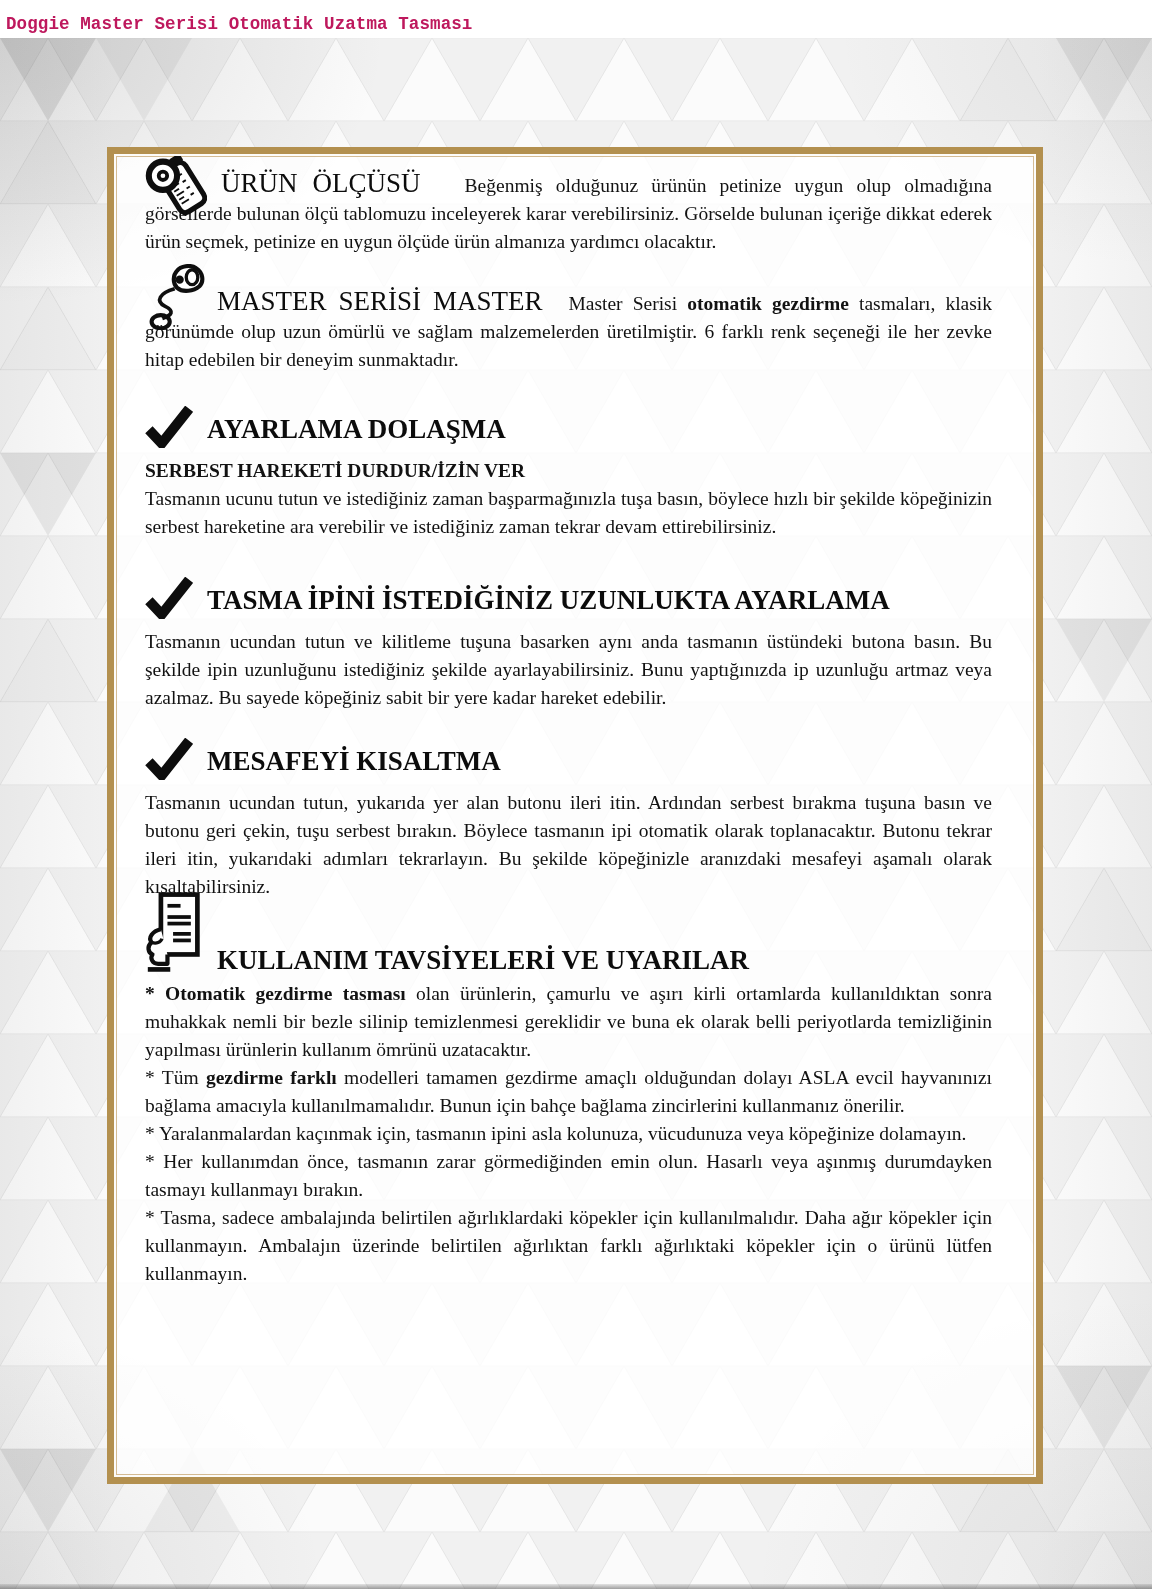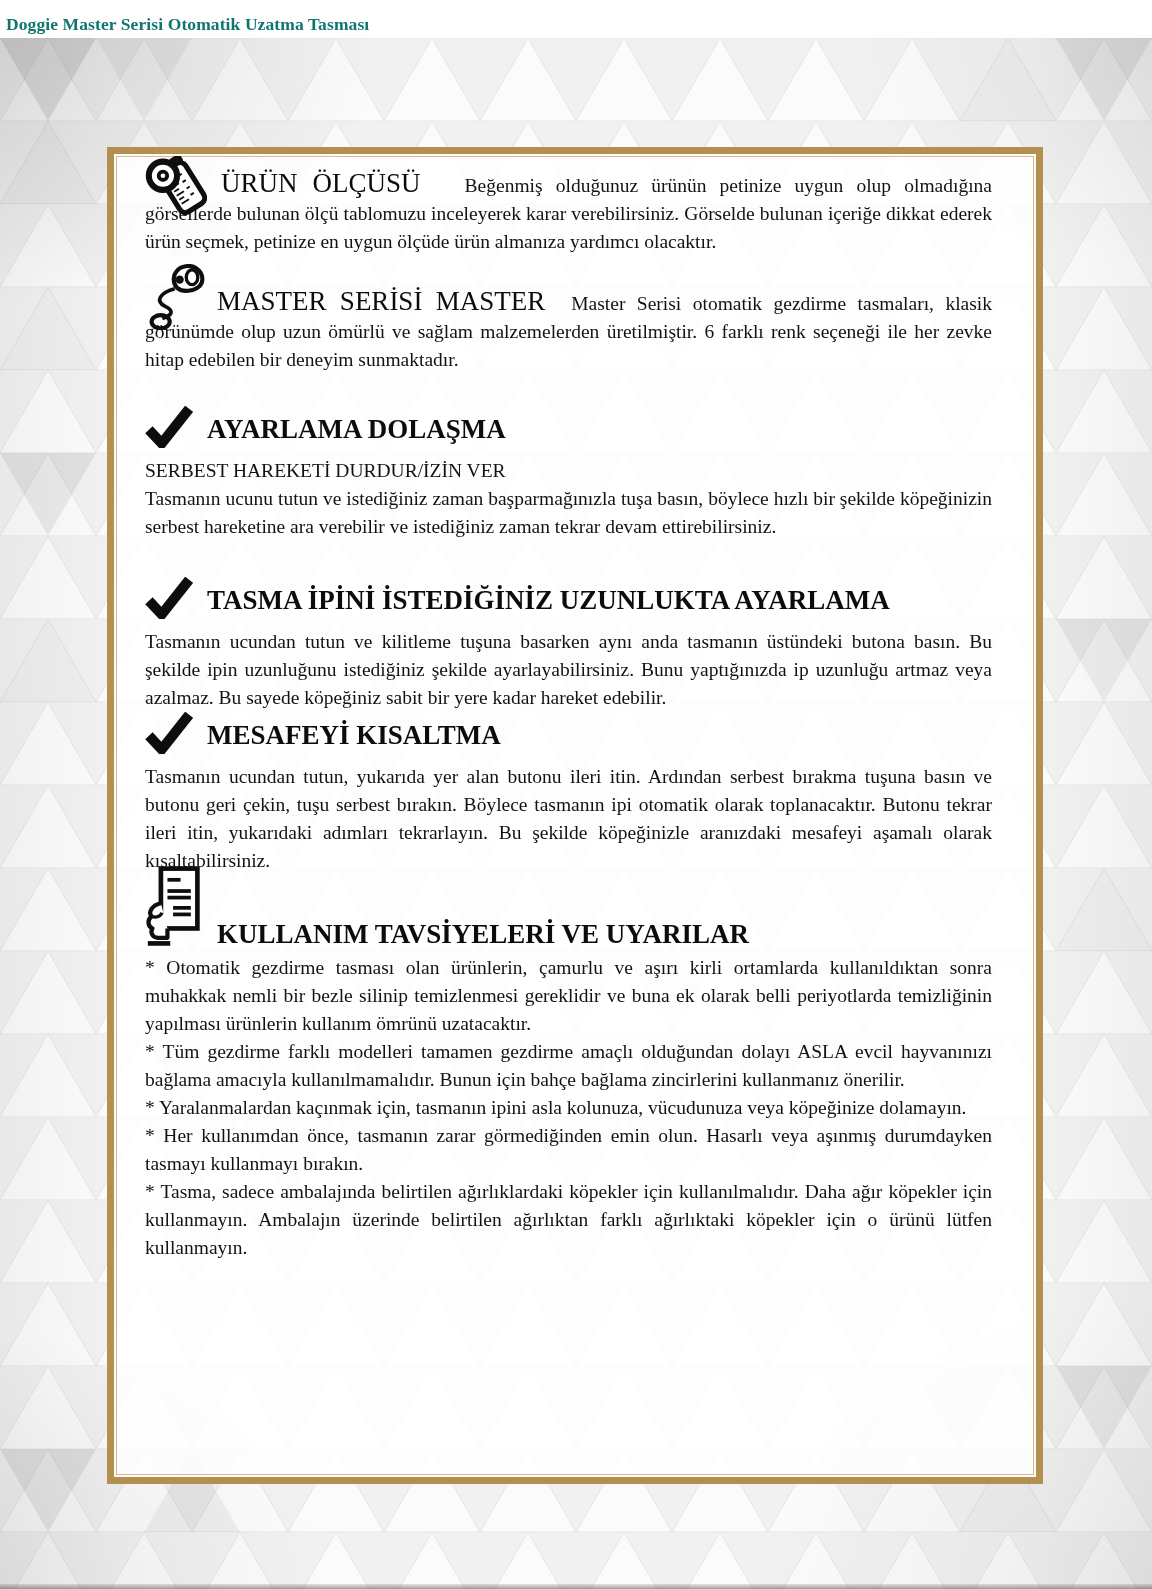--- a/index.html
+++ b/index.html
@@ -2,22 +2,22 @@
 <html lang="tr"><head>
 <meta charset="utf-8">
 <style>
   html,body{margin:0;padding:0;}
   body{
     width:1152px;height:1589px;position:relative;background:#ffffff;
     font-family:"Liberation Serif", serif;overflow:hidden;
   }
   .page-title{
     position:absolute;top:2px;left:6px;
-    font-family:Liberation Serif, serif;
-    font-size:17.5px;font-weight:bold;color:#0f766e;letter-spacing:0.1px;
+    font-family:Liberation Mono, monospace;
+    font-size:17.5px;font-weight:bold;color:#be185d;letter-spacing:0.1px;
   }
   .image-area{position:absolute;top:38px;left:0;width:1152px;height:1551px;}
   .bg-svg{position:absolute;top:0;left:0;}
   .vignette{
     position:absolute;top:0;left:0;width:1152px;height:1551px;pointer-events:none;
     background:
       radial-gradient(620px 430px at 0% 0%, rgba(80,80,80,0.16), transparent 62%),
       radial-gradient(520px 380px at 100% 0%, rgba(110,110,110,0.10), transparent 60%),
       radial-gradient(540px 430px at 0% 100%, rgba(110,110,110,0.12), transparent 60%),
       radial-gradient(640px 470px at 100% 100%, rgba(105,105,105,0.10), transparent 62%),
@@ -35,39 +35,39 @@
     box-shadow: inset 0 0 0 2px #fdfcf9, inset 0 0 0 3px rgba(190,152,90,0.65);
     background:rgba(255,255,255,0.82);
     padding:14px 44px 10px 31px;
     overflow:hidden;
   }
   .section{position:relative;}
   .s1{margin-top:0;}
   .s2{margin-top:30px;}
   .s3{margin-top:32px;}
   .s4{margin-top:36px;}
-  .s5{}
+  .s5{margin-top:26px;}
   .s6{margin-top:22px;}
   .body{
     margin:0;font-size:19.5px;line-height:28px;color:#121212;
     text-align:justify;
   }
   .h-inline{font-size:27px;font-weight:normal;color:#0c0c0c;line-height:30px;}
   .gap-lg{display:inline-block;width:44px;}
   .gap-sm{display:inline-block;width:26px;}
   .indent1{text-indent:76px;}
   .indent2{text-indent:72px;}
   .icon-abs{position:absolute;left:0;}
   .s1 .icon-abs{top:-12px;}
   .s2 .icon-abs{top:-22px;left:2px;}
   .head-row{display:flex;align-items:center;gap:14px;margin:0 0 5px 0;height:46px;}
   .head-row h2{margin:0;font-size:27px;font-weight:bold;color:#0c0c0c;line-height:30px;}
   .s6 .head-row{height:52px;align-items:flex-end;padding-left:72px;}
-  .subhead{font-weight:normal;}
-  b,.bold-run{font-weight:normal;}
+  .subhead{font-weight:bold;}
+  b,.bold-run{font-weight:bold;}
   .check-wrap{flex:0 0 auto;display:block;}
 </style>
 </head>
 <body>
 
 <h1 class="page-title">Doggie Master Serisi Otomatik Uzatma Tasması</h1>
 
 <div class="image-area">
 
   <svg class="bg-svg" width="1152" height="1551" viewBox="0 0 1152 1551" aria-hidden="true">

